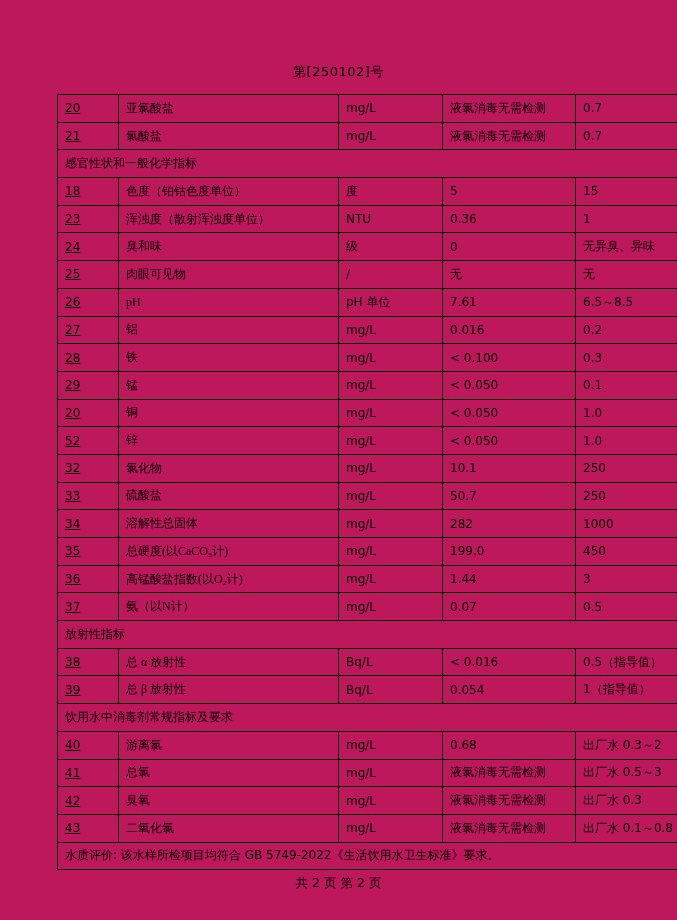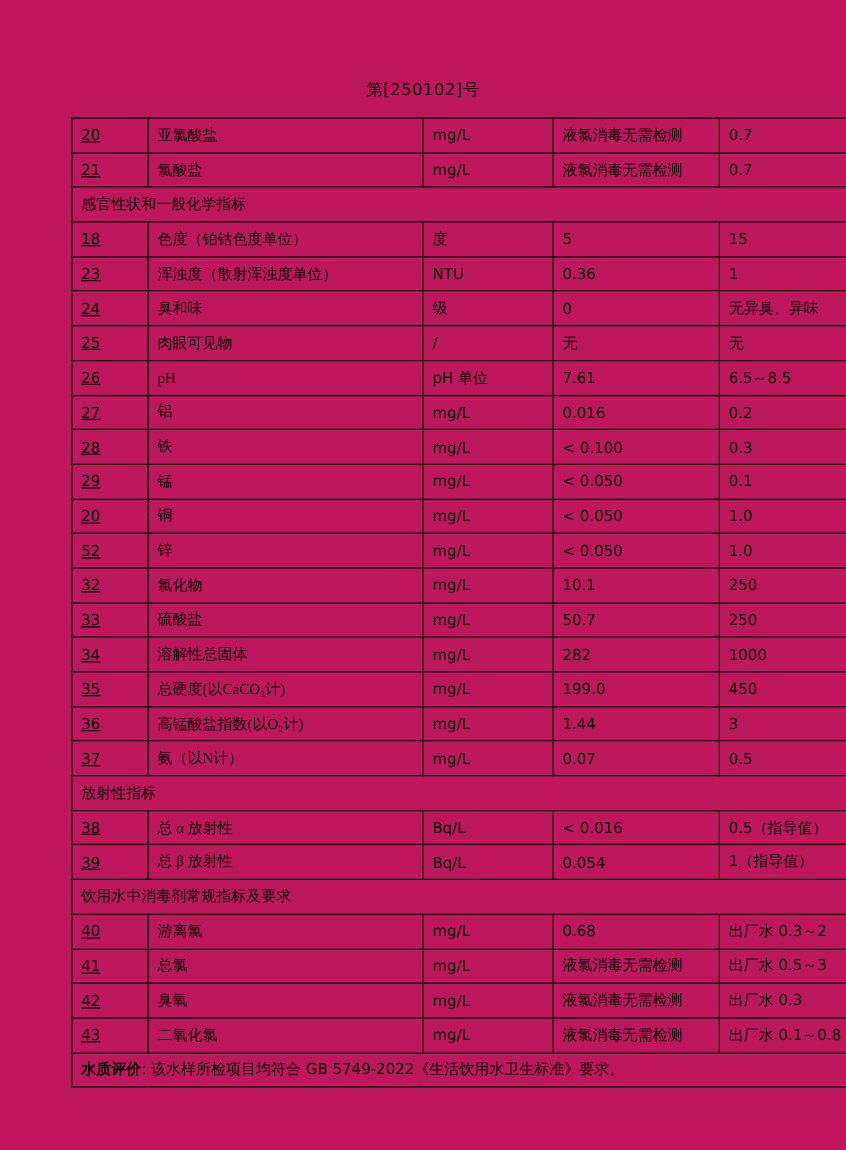--- a/index.html
+++ b/index.html
@@ -41,21 +41,21 @@
     vertical-align: middle;
     white-space: nowrap;
     overflow: hidden;
   }
   td.c-no     { width: 46px; text-decoration: underline; }
   td.c-name   { width: 205px; font-family: Liberation Serif, serif; }
   td.c-unit   { width: 89px; }
   td.c-result { width: 118px; }
   td.c-limit  { width: 105px; }
   td.c-section { font-size: 12px; }
-  td.c-eval .eval-label { font-weight: bold; }
+  td.c-eval .eval-label { font-weight: normal; }
   .page-indicator {
     text-align: center;
     font-size: 12.5px;
     margin-top: 5px;
   }
 </style>
 </head>
 <body>
 
 <div class="page">
@@ -242,14 +242,15 @@
     <td class="c-limit">出厂水 0.1～0.8</td>
   </tr>
         <tr>
     <td class="c-eval" colspan="5">
       <span class="eval-label">水质评价</span><span>: 该水样所检项目均符合 GB  5749-2022《生活饮用水卫生标准》要求。</span>
     </td>
   </tr>
       </tbody>
   </table>
 
+  <div class="page-indicator">共 2 页 第 2 页</div>
 
 </div>
 
 </body></html>

